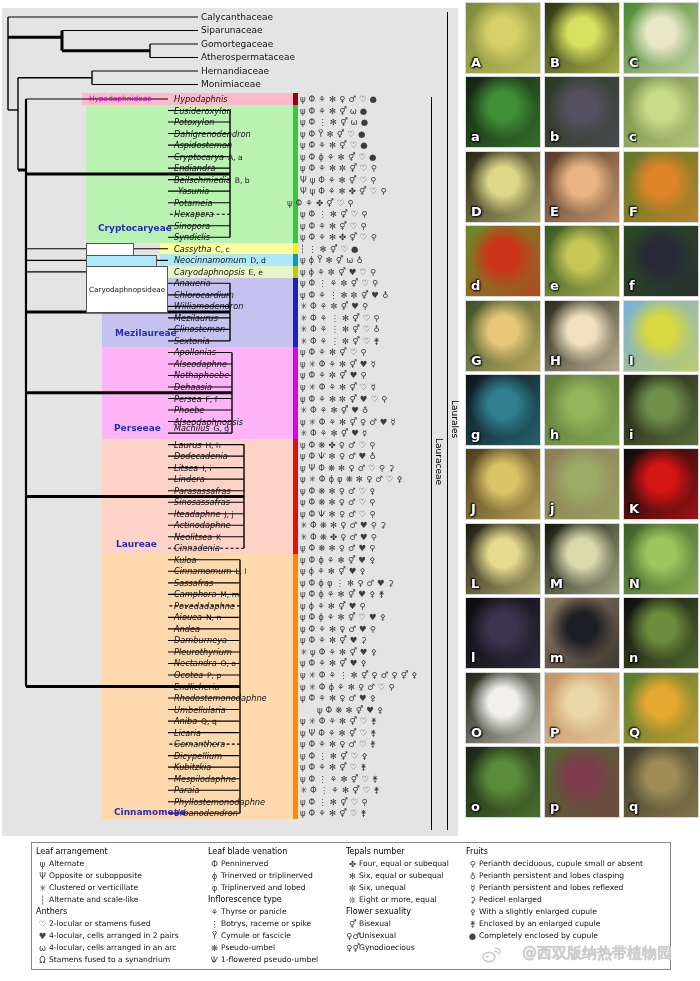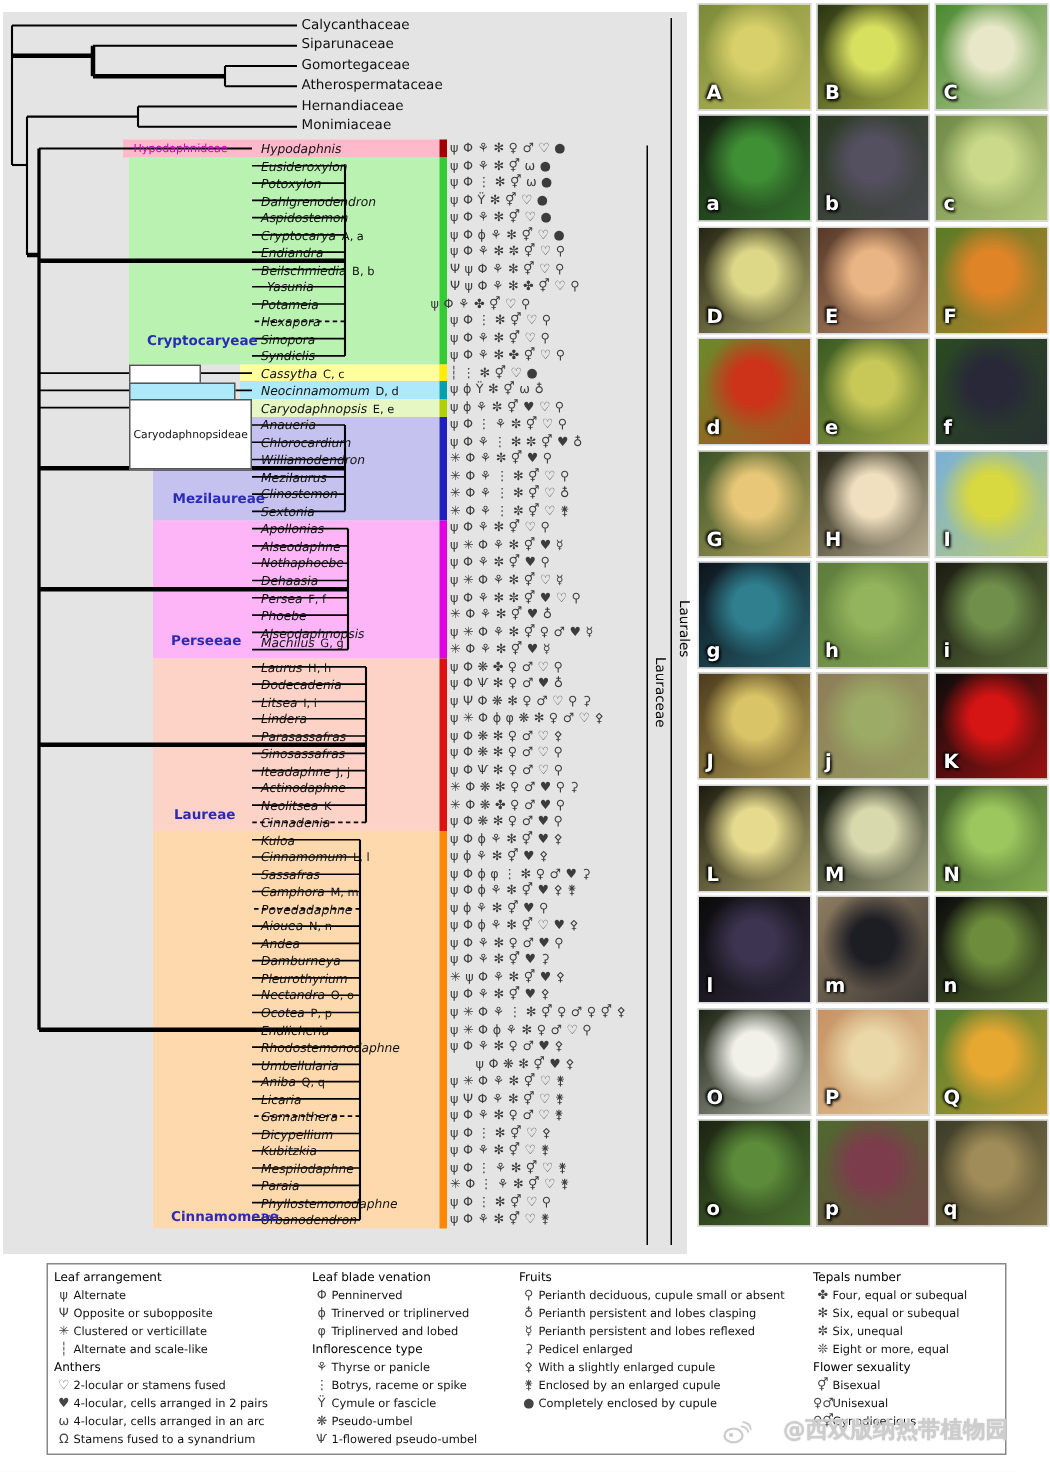--- a/index.html
+++ b/index.html
@@ -467,20 +467,52 @@
         </div>
         <div class="litem">
           <span class="lg">❋</span>
           <span>Pseudo-umbel</span>
         </div>
         <div class="litem">
           <span class="lg">Ѱ</span>
           <span>1-flowered pseudo-umbel</span>
         </div>
       </div>
+      <div class="lcol lcol3">
+        <div class="ltitle">Tepals number</div>
+        <div class="litem">
+          <span class="lg">✤</span>
+          <span>Four, equal or subequal</span>
+        </div>
+        <div class="litem">
+          <span class="lg">✻</span>
+          <span>Six, equal or subequal</span>
+        </div>
+        <div class="litem">
+          <span class="lg">✼</span>
+          <span>Six, unequal</span>
+        </div>
+        <div class="litem">
+          <span class="lg">❊</span>
+          <span>Eight or more, equal</span>
+        </div>
+        <div class="ltitle">Flower sexuality</div>
+        <div class="litem">
+          <span class="lg">⚥</span>
+          <span>Bisexual</span>
+        </div>
+        <div class="litem">
+          <span class="lg">♀♂</span>
+          <span>Unisexual</span>
+        </div>
+        <div class="litem">
+          <span class="lg">♀⚥</span>
+          <span>Gynodioecious</span>
+        </div>
+      </div>
       <div class="lcol lcol4">
         <div class="ltitle">Fruits</div>
         <div class="litem">
           <span class="lg">⚲</span>
           <span>Perianth deciduous, cupule small or absent</span>
         </div>
         <div class="litem">
           <span class="lg">♁</span>
           <span>Perianth persistent and lobes clasping</span>
         </div>
@@ -496,52 +528,20 @@
           <span class="lg">⚴</span>
           <span>With a slightly enlarged cupule</span>
         </div>
         <div class="litem">
           <span class="lg">⚵</span>
           <span>Enclosed by an enlarged cupule</span>
         </div>
         <div class="litem">
           <span class="lg">●</span>
           <span>Completely enclosed by cupule</span>
-        </div>
-      </div>
-      <div class="lcol lcol3">
-        <div class="ltitle">Tepals number</div>
-        <div class="litem">
-          <span class="lg">✤</span>
-          <span>Four, equal or subequal</span>
-        </div>
-        <div class="litem">
-          <span class="lg">✻</span>
-          <span>Six, equal or subequal</span>
-        </div>
-        <div class="litem">
-          <span class="lg">✼</span>
-          <span>Six, unequal</span>
-        </div>
-        <div class="litem">
-          <span class="lg">❊</span>
-          <span>Eight or more, equal</span>
-        </div>
-        <div class="ltitle">Flower sexuality</div>
-        <div class="litem">
-          <span class="lg">⚥</span>
-          <span>Bisexual</span>
-        </div>
-        <div class="litem">
-          <span class="lg">♀♂</span>
-          <span>Unisexual</span>
-        </div>
-        <div class="litem">
-          <span class="lg">♀⚥</span>
-          <span>Gynodioecious</span>
         </div>
       </div>
     </div>
   <div id="watermark">
     <svg width="19" height="17" viewBox="0 0 19 17">
       <ellipse cx="7" cy="11" rx="6" ry="4.6" fill="none" stroke="#cdcdcd" stroke-width="1.6"></ellipse>
       <circle cx="5.4" cy="10.6" r="1.4" fill="#cdcdcd"></circle>
       <path d="M12 5 q4 0 5 4" fill="none" stroke="#cdcdcd" stroke-width="1.4"></path>
       <path d="M13 2 q5.2 0.4 6 5.6" fill="none" stroke="#cdcdcd" stroke-width="1.4"></path>
     </svg>

